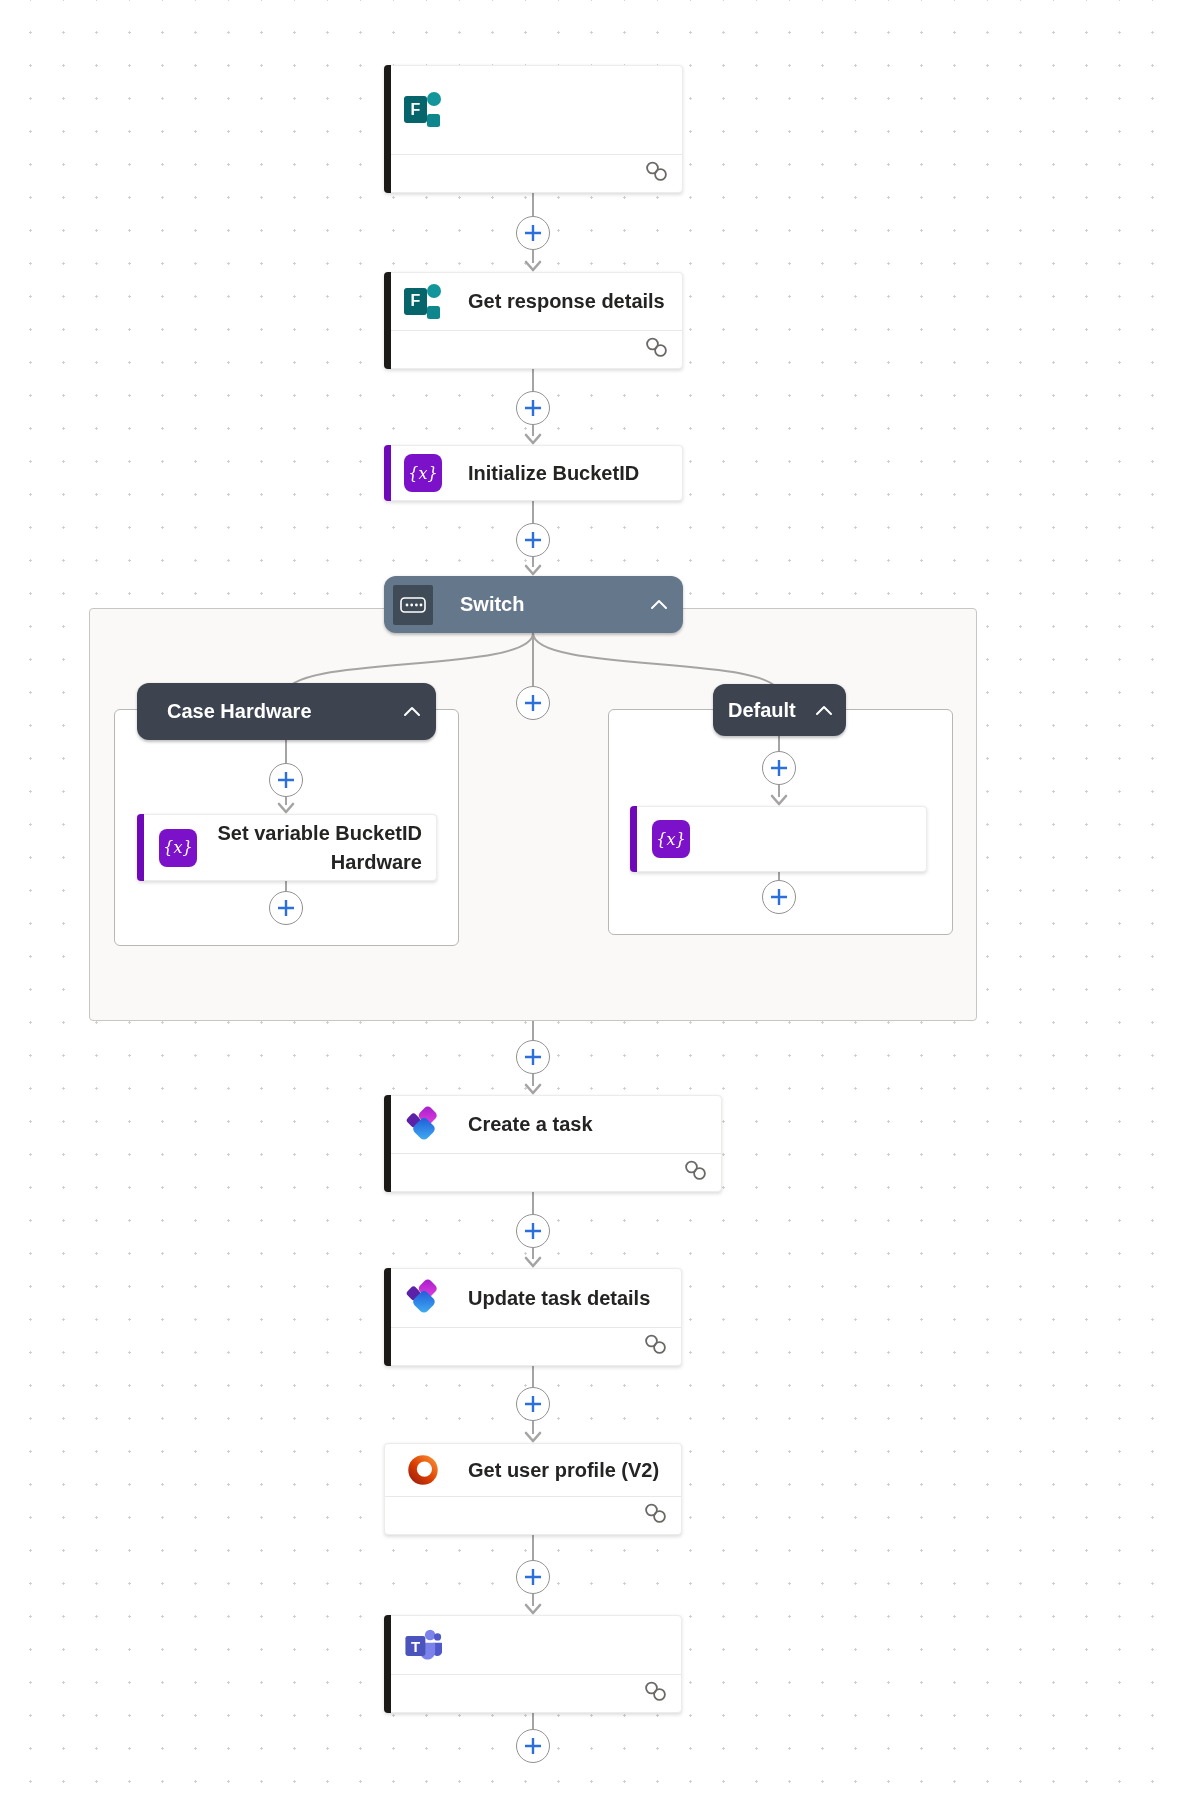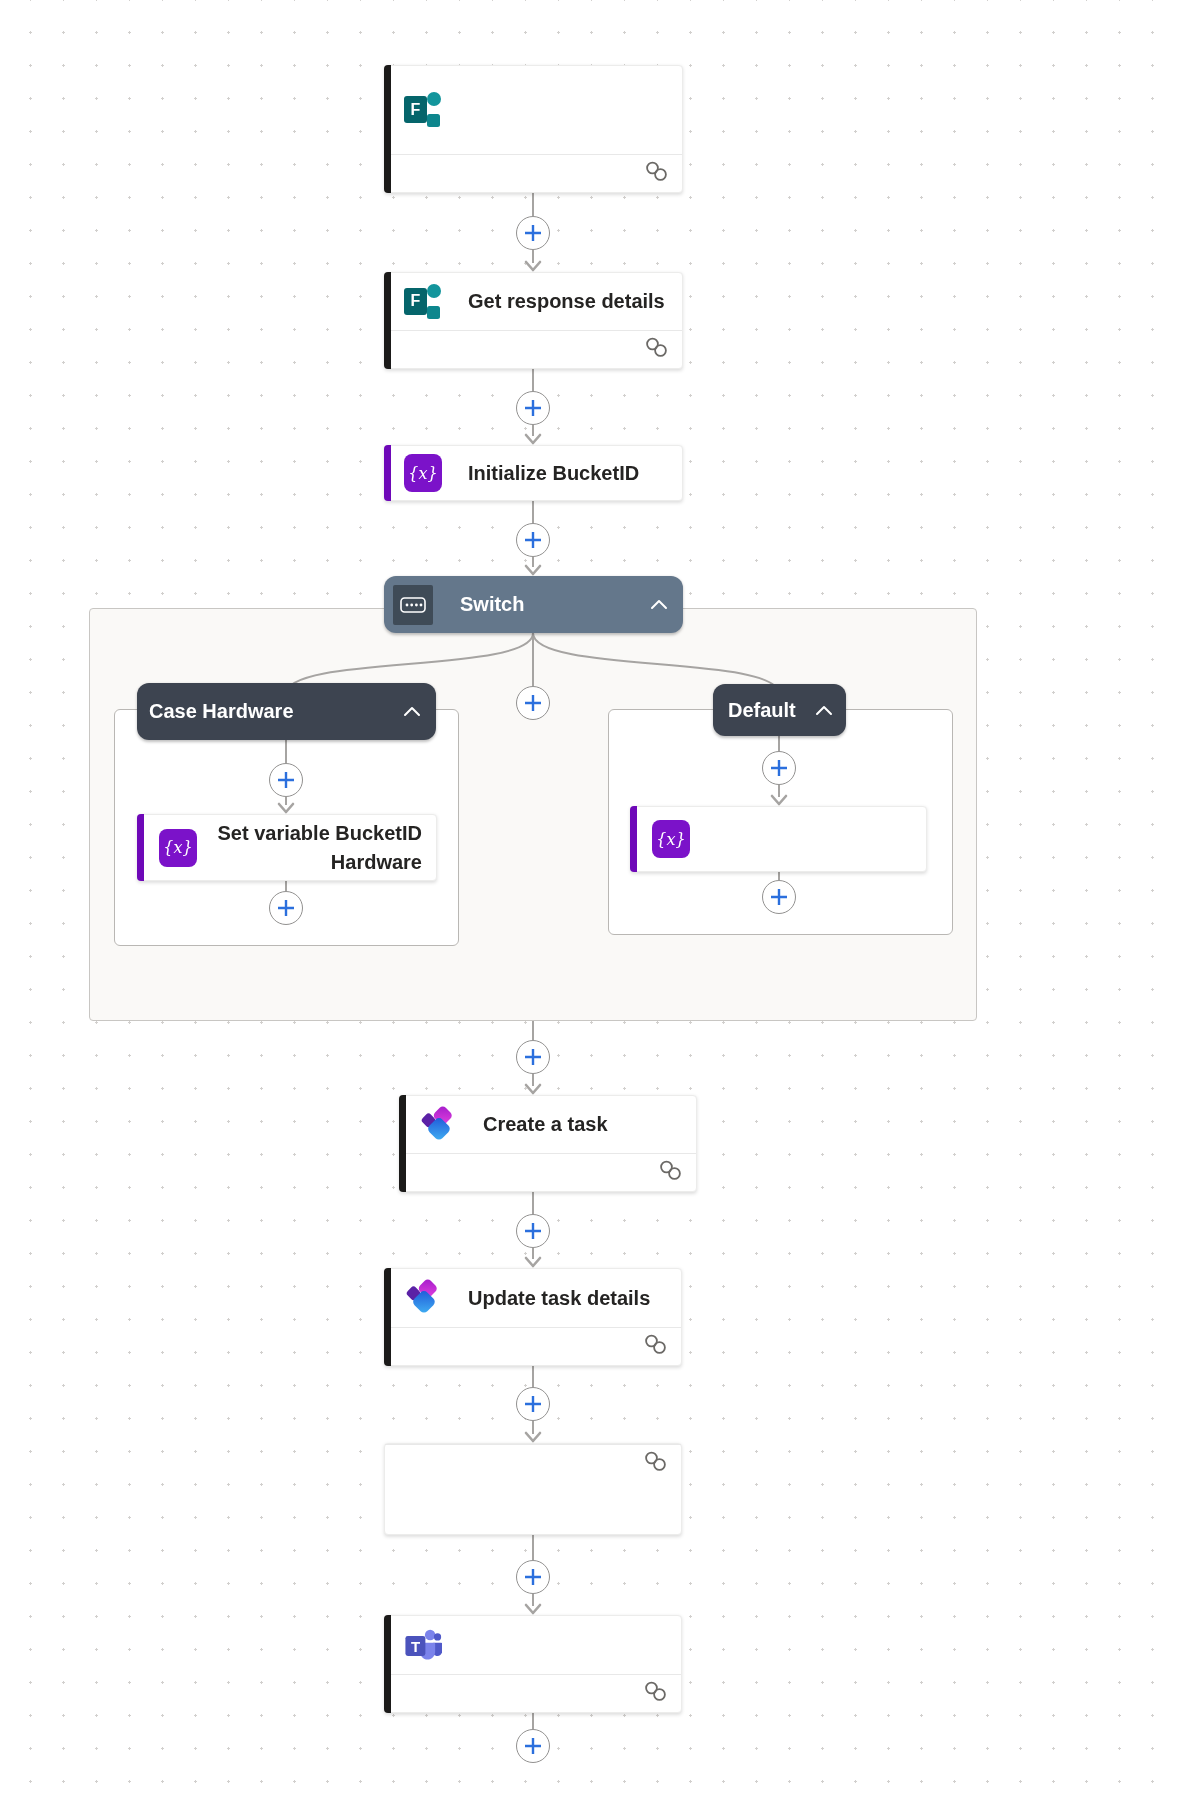--- a/index.html
+++ b/index.html
@@ -33,21 +33,21 @@
   .title{font-size:20px;font-weight:600;color:#252423;line-height:1.42;max-width:200px;}
   .title.narrow{max-width:152px;}
   .title.medium{max-width:172px;}
   .title.wide{max-width:215px;text-align:right;}
   .card-footer{height:37px;border-top:1px solid #e8e8e8;display:flex;align-items:center;
     justify-content:flex-end;padding:0 12px;}
   
   .scope-header{position:absolute;display:flex;align-items:center;color:#fff;border-radius:12px;
     box-shadow:0 1.6px 3px rgba(0,0,0,.25);box-sizing:border-box;z-index:4;cursor:pointer;}
   .switch-header{background:#64778b;padding:0 15px 0 9px;}
-  .case-header{background:#3d4450;padding:0 15px 0 12px;}
+  .case-header{background:#3d4450;padding:0 15px 0 30px;}
   .scope-label{font-size:20px;font-weight:600;}
   .switch-header .scope-label{margin-left:27px;}
   .chevron{margin-left:auto;display:flex;align-items:center;}
   .switch-iconbox{width:40px;height:40px;background:#3f4b57;border-radius:2px;
     display:flex;align-items:center;justify-content:center;}
   
   .plus-btn{position:absolute;width:34px;height:34px;border-radius:50%;background:#fff;
     border:1.4px solid #929190;display:flex;align-items:center;justify-content:center;
     box-sizing:border-box;z-index:4;cursor:pointer;}
   
@@ -253,21 +253,21 @@
       <path d="M9 1 V17 M1 9 H17" stroke="#2b6fdd" stroke-width="2.4"></path>
     </svg>
 </div>
 
 <div class="plus-btn" style="left:516px;top:1040px;">
   <svg width="18" height="18" viewBox="0 0 18 18">
       <path d="M9 1 V17 M1 9 H17" stroke="#2b6fdd" stroke-width="2.4"></path>
     </svg>
 </div>
 
-<div class="card" style="left:384px;top:1095px;width:298px;height:97px;margin-left:15px;">
+<div class="card" style="left:384px;top:1095px;width:338px;height:97px;">
   <span class="accent black"></span>
   <div class="card-main">
     <span class="node-icon">
       <svg width="38" height="38" viewBox="0 0 40 40">
         <defs>
           <linearGradient id="pg1" x1="0" y1="0" x2="1" y2="1">
               <stop offset="0" stop-color="#a21bcb"></stop>
               <stop offset="1" stop-color="#e543de"></stop>
             </linearGradient>
           <linearGradient id="pg2" x1="0" y1="0" x2="1" y2="1">
@@ -320,20 +320,36 @@
   </div>
 </div>
 
 <div class="plus-btn" style="left:516px;top:1387px;">
   <svg width="18" height="18" viewBox="0 0 18 18">
       <path d="M9 1 V17 M1 9 H17" stroke="#2b6fdd" stroke-width="2.4"></path>
     </svg>
 </div>
 
 <div class="card" style="left:384px;top:1443px;width:298px;height:92px;">
+  <div class="card-main">
+    <span class="node-icon">
+      <svg width="38" height="38" viewBox="0 0 40 40">
+        <defs>
+          <linearGradient id="offg" x1="0" y1="1" x2="0.85" y2="0.1">
+            <stop offset="0" stop-color="#8c1813"></stop>
+              <stop offset="0.5" stop-color="#d83b01"></stop>
+              <stop offset="1" stop-color="#f8852c"></stop>
+          </linearGradient>
+        </defs>
+        <circle cx="20" cy="20" r="15.5" fill="url(#offg)"></circle>
+        <circle cx="21.5" cy="19" r="8" fill="#ffffff"></circle>
+      </svg>
+    </span>
+    <div class="title">Get user profile (V2)</div>
+  </div>
   <div class="card-footer">
     <span>
       <svg width="27" height="23" viewBox="0 0 27 23">
         <circle cx="9.5" cy="8" r="5.4" stroke="#6b6966" stroke-width="1.8" fill="none"></circle>
         <circle cx="17.5" cy="14.5" r="5.4" stroke="#6b6966" stroke-width="1.8" fill="none"></circle>
       </svg>
     </span>
   </div>
 </div>
 

